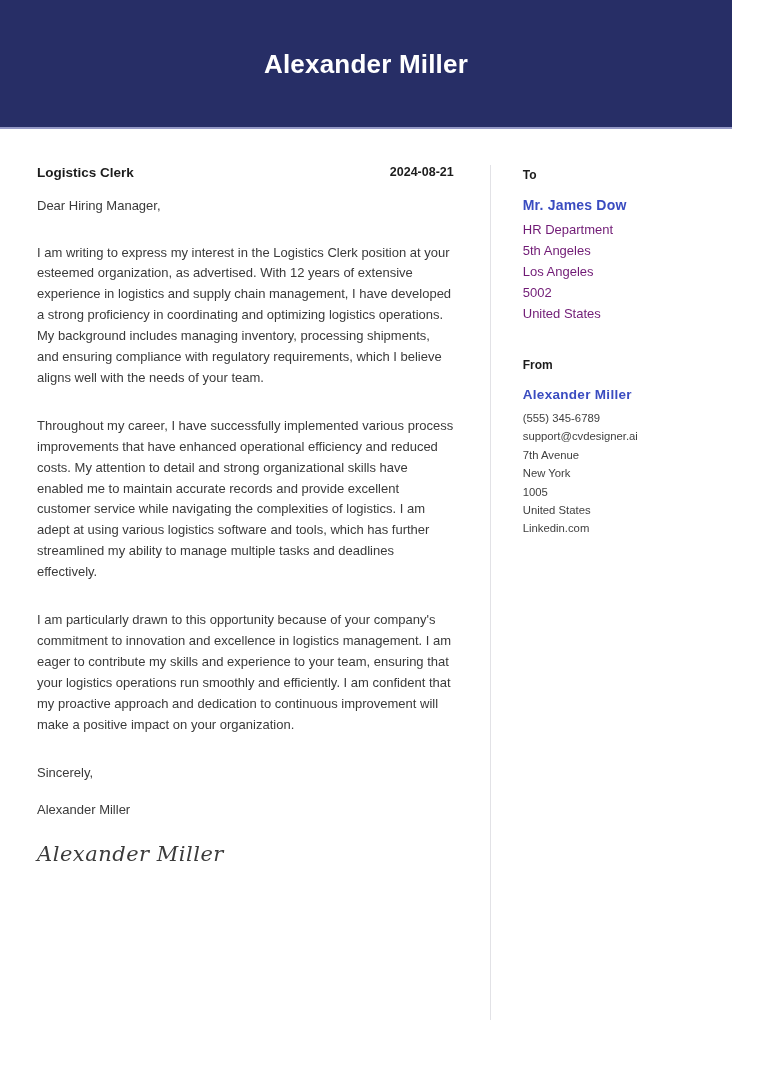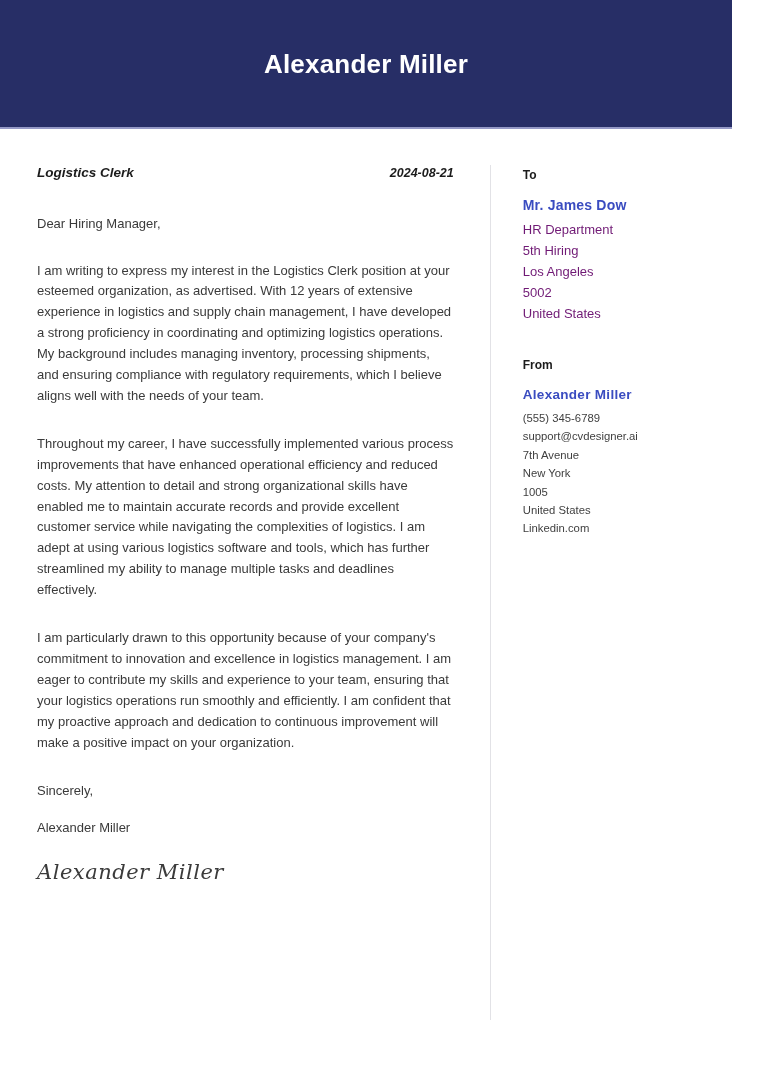--- a/index.html
+++ b/index.html
@@ -70,23 +70,22 @@
     padding-left: 32px;
     padding-right: 32px;
     padding-top: 3px;
     width: 252px;
   }
 
   
   .title-row {
     display: flex;
     justify-content: space-between;
-    align-items: center;
-    margin-bottom: 34px;
-    font-style: italic;
+    align-items: flex-start;
+    margin-bottom: 16px;
   }
   .job-title {
     font-size: 13.5px;
     font-weight: bold;
     color: #1c1c1c;
   }
   .letter-date {
     font-size: 12.5px;
     font-weight: bold;
     color: #1c1c1c;
@@ -196,21 +195,21 @@
     </div>
 
     <div class="divider"></div>
 
     <div class="right-col">
 
       <div class="to-block">
         <div class="side-heading">To</div>
         <div class="side-name">Mr. James Dow</div>
         <div class="to-line">HR Department</div>
-        <div class="to-line">5th Hiring</div>
+        <div class="to-line">5th Angeles</div>
         <div class="to-line">Los Angeles</div>
         <div class="to-line">5002</div>
         <div class="to-line">United States</div>
       </div>
 
       <div class="from-block">
         <div class="side-heading">From</div>
         <div class="from-name">Alexander Miller</div>
         <div class="from-line">(555) 345-6789</div>
         <div class="from-line">support@cvdesigner.ai</div>

